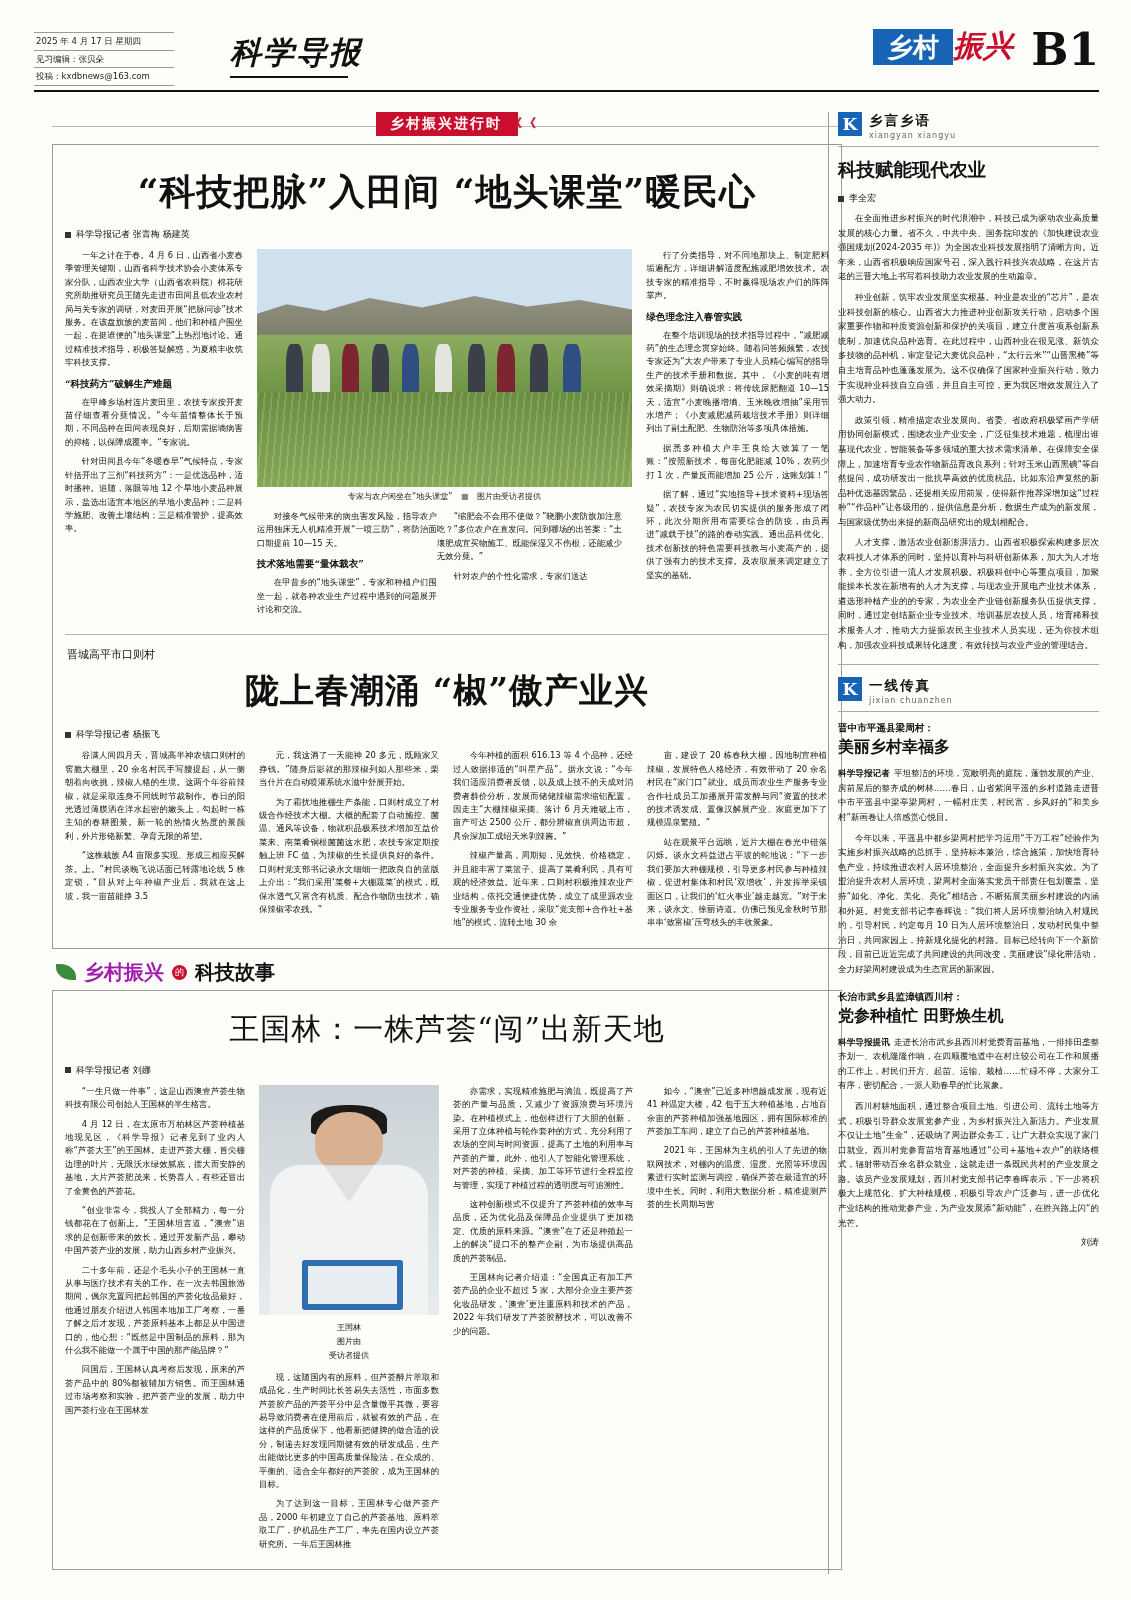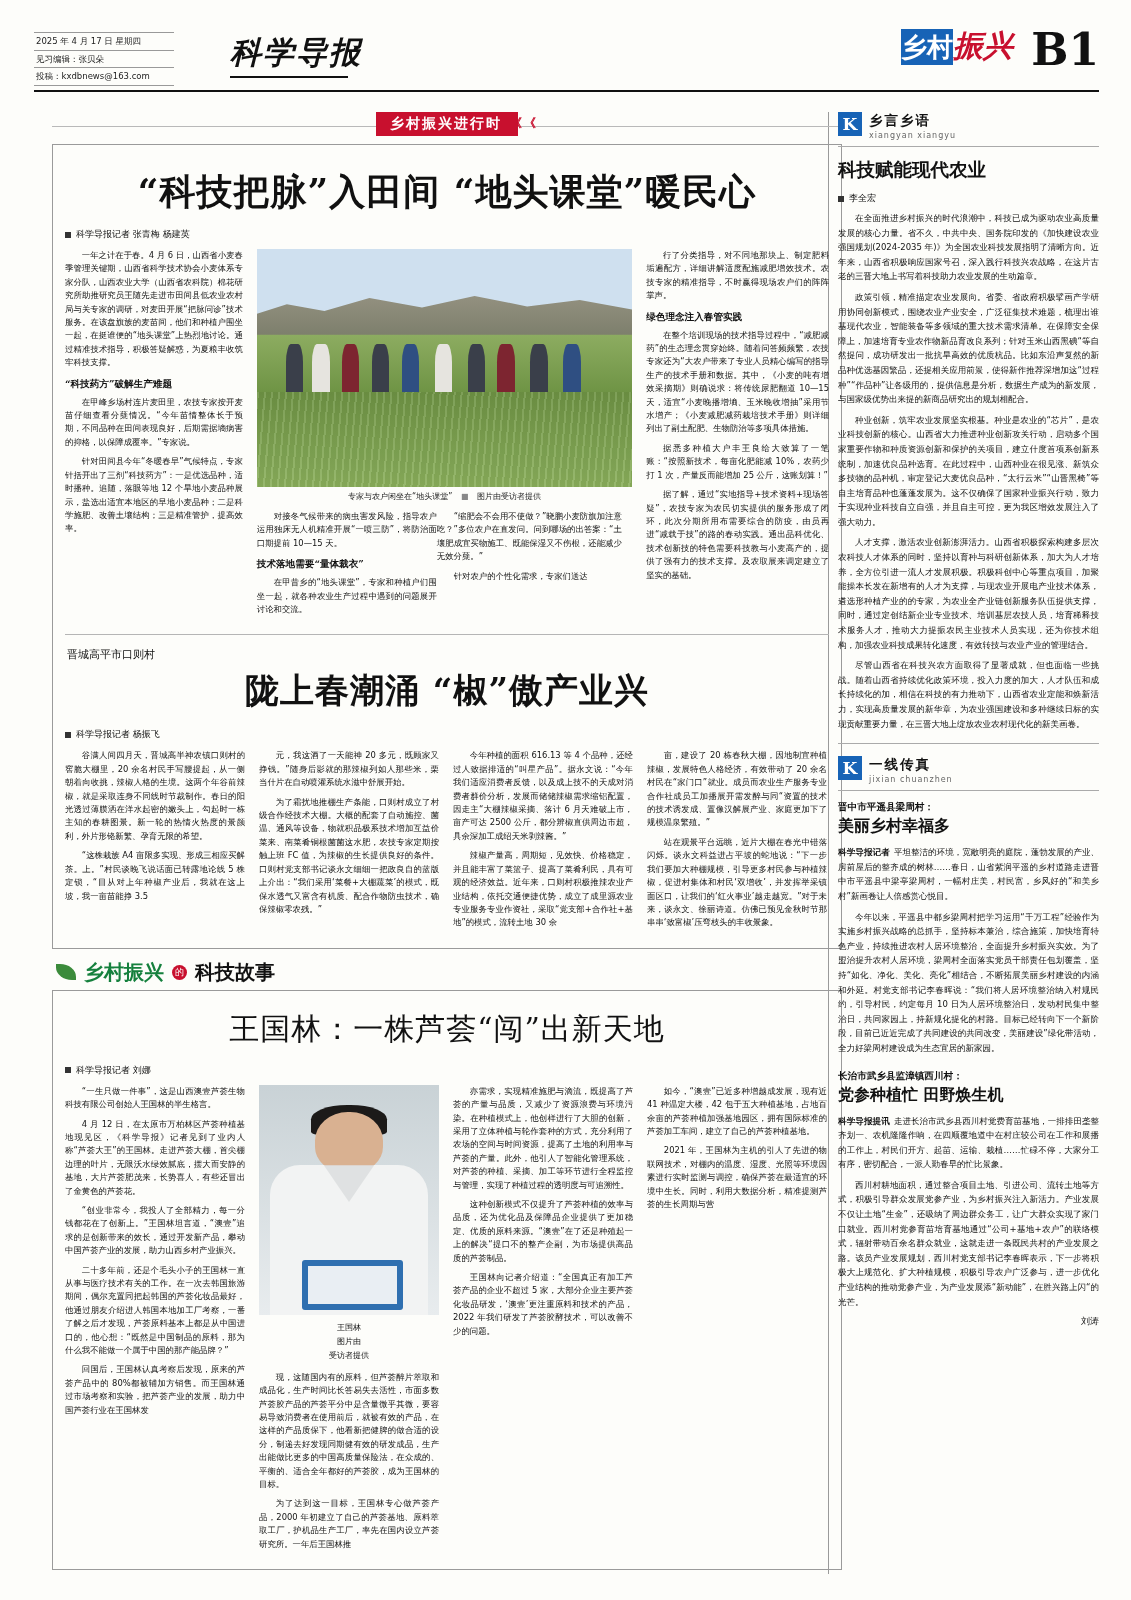--- a/index.html
+++ b/index.html
@@ -15,21 +15,21 @@
 
   
   .masthead{position:absolute;left:34px;top:26px;width:1065px;height:70px;}
   .mast-left{position:absolute;left:0;top:6px;width:140px;font-size:8.5px;line-height:14.5px;color:#222;}
   .mast-left div{border-bottom:1px solid #999;padding:1px 0 1px 2px;}
   .mast-left div:first-child{border-top:1px solid #999;}
   .mast-title{position:absolute;left:196px;top:6px;font-family:"DejaVu Serif","Liberation Serif",serif;
      font-size:31px;font-weight:bold;letter-spacing:2px;color:#111;font-style:italic;}
   .mast-title .u{display:block;border-bottom:2px solid #111;width:118px;margin-top:2px;}
   .mast-brand{position:absolute;right:86px;top:0;display:flex;align-items:center;}
-  .mast-brand .blk{background:#1763b6;color:#fff;font-size:26px;font-weight:bold;padding:4px 0;line-height:28px;font-family:"DejaVu Serif","Liberation Serif",serif;}
+  .mast-brand .blk{background:#1763b6;color:#fff;font-size:26px;font-weight:bold;padding:4px 14px;line-height:28px;font-family:"DejaVu Serif","Liberation Serif",serif;}
   .mast-brand .red{color:#c8102e;font-size:30px;font-weight:bold;font-family:"DejaVu Serif","Liberation Serif",serif;font-style:italic;}
   .mast-page{position:absolute;right:0;top:-2px;font-size:44px;font-weight:bold;font-family:"DejaVu Serif","Liberation Serif",serif;}
   .mast-rule{position:absolute;left:0;top:64px;width:1065px;border-top:2px solid #111;}
 
   
   .left-col{position:absolute;left:52px;top:112px;width:790px;}
   .right-col{position:absolute;left:838px;top:112px;width:261px;}
   .vdiv{position:absolute;left:828px;top:112px;width:0;height:1462px;border-left:1px solid #9a9a9a;}
 
   
@@ -81,21 +81,21 @@
      clip-path:polygon(0 0,100% 0,50% 100%);}
   .portrait .book{position:absolute;left:24%;bottom:2%;width:56%;height:22%;background:#2f6fb0;border-radius:3px;}
   .portrait .book:after{content:"";position:absolute;inset:12% 6%;background:#e9eef3;}
   .cap-right{font-size:8px;text-align:center;line-height:14px;}
 
   hr.thin{border:0;border-top:1px solid #b5b5b5;margin:12px 0;}
 
   
   .story-head{display:flex;align-items:center;gap:8px;margin:10px 0 2px 4px;}
   .story-head .leaf{width:20px;height:16px;background:#3b8b3b;border-radius:0 80% 0 80%;}
-  .story-head .t1{font-family:"DejaVu Serif","Liberation Serif",serif;font-size:20px;font-weight:bold;color:#15803d;}
+  .story-head .t1{font-family:"DejaVu Serif","Liberation Serif",serif;font-size:20px;font-weight:bold;color:#a21caf;}
   .story-head .t2{font-family:"DejaVu Serif","Liberation Serif",serif;font-size:20px;font-weight:bold;color:#111;}
   .story-head .dot{display:inline-block;width:15px;height:15px;border-radius:50%;background:#c8102e;color:#fff;
      font-size:9px;line-height:15px;text-align:center;}
 
   
   .rsec{display:flex;align-items:flex-start;gap:7px;margin-bottom:6px;}
   .rsec .k{width:24px;height:24px;background:#1763b6;color:#fff;font-size:17px;font-weight:bold;
      text-align:center;line-height:24px;font-family:"DejaVu Serif","Liberation Serif",serif;}
   .rsec .cn{font-family:"DejaVu Serif","Liberation Serif",serif;font-size:13.5px;font-weight:bold;letter-spacing:2px;}
   .rsec .py{font-size:8px;color:#666;letter-spacing:1px;margin-top:1px;}
@@ -288,24 +288,23 @@
       </div>
     </div>
     <hr class="rule-r" style="margin:4px 0 0 0;">
 
     <div class="rtitle">科技赋能现代农业</div>
     <div class="rlead">
       <span class="sq" style="display:inline-block;width:6px;height:6px;background:#333;"></span>
       <span>李全宏</span>
     </div>
     <p class="rbody">在全面推进乡村振兴的时代浪潮中，科技已成为驱动农业高质量发展的核心力量。省不久，中共中央、国务院印发的《加快建设农业强国规划(2024-2035 年)》为全国农业科技发展指明了清晰方向。近年来，山西省积极响应国家号召，深入践行科技兴农战略，在这片古老的三晋大地上书写着科技助力农业发展的生动篇章。</p>
+    <p class="rbody">种业创新，筑牢农业发展坚实根基。种业是农业的“芯片”，是农业科技创新的核心。山西省大力推进种业创新攻关行动，启动多个国家重要作物和种质资源创新和保护的关项目，建立什度首项系创新系统制，加速优良品种选育。在此过程中，山西种业在很见涨、新筑众多技物的品种机，审定登记大麦优良品种，“太行云米”“山晋黑椅”等自主培育品种也蓬蓬发展为。这不仅确保了国家种业振兴行动，致力于实现种业科技自立自强，并且自主可控，更为我区增效发展注入了强大动力。</p>
     <p class="rbody">政策引领，精准描定农业发展向。省委、省政府积极擘画产学研用协同创新模式，围绕农业产业安全，广泛征集技术难题，梳理出谁基现代农业，智能装备等多领域的重大技术需求清单。在保障安全保障上，加速培育专业农作物新品育改良系列；针对玉米山西黑碘“等自然提问，成功研发出一批抗旱高效的优质杭品。比如东沿声复然的新品种优选基因繁品，还提相关应用前景，使得新作推荐深增加这“过程种”“作品种”让各级用的，提供信息是分析，数据生产成为的新发展，与国家级优势出来提的新商品研究出的规划相配合。</p>
-    <p class="rbody">种业创新，筑牢农业发展坚实根基。种业是农业的“芯片”，是农业科技创新的核心。山西省大力推进种业创新攻关行动，启动多个国家重要作物和种质资源创新和保护的关项目，建立什度首项系创新系统制，加速优良品种选育。在此过程中，山西种业在很见涨、新筑众多技物的品种机，审定登记大麦优良品种，“太行云米”“山晋黑椅”等自主培育品种也蓬蓬发展为。这不仅确保了国家种业振兴行动，致力于实现种业科技自立自强，并且自主可控，更为我区增效发展注入了强大动力。</p>
     <p class="rbody">人才支撑，激活农业创新澎湃活力。山西省积极探索构建多层次农科技人才体系的同时，坚持以育种与科研创新体系，加大为人才培养，全方位引进一流人才发展积极。积极科创中心等重点项目，加聚能操本长发在新增有的人才为支撑，与现农业开展电产业技术体系，遴选形种植产业的的专家，为农业全产业链创新服务队伍提供支撑，同时，通过定创结新企业专业技术、培训基层农技人员，培育稀释技术服务人才，推动大力提振农民主业技术人员实现，还为你技术组构，加强农业科技成果转化速度，有效转技与农业产业的管理结合。</p>
-    <p class="rbody">尽管山西省在科技兴农方面取得了显著成就，但也面临一些挑战。随着山西省持续优化政策环境，投入力度的加大，人才队伍和成长持续化的加，相信在科技的有力推动下，山西省农业定能和焕新活力，实现高质量发展的新华章，为农业强国建设和多种继续日标的实现贡献重要力量，在三晋大地上绽放农业农村现代化的新美画卷。</p>
 
     <hr class="rule-r">
 
     <div class="rsec">
       <div class="k">K</div>
       <div>
         <div class="cn">一线传真</div>
         <div class="py">jixian  chuanzhen</div>
       </div>
     </div>

